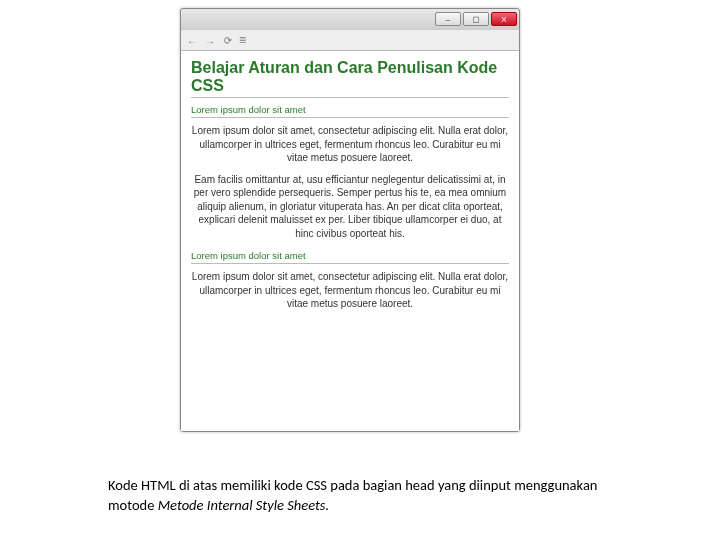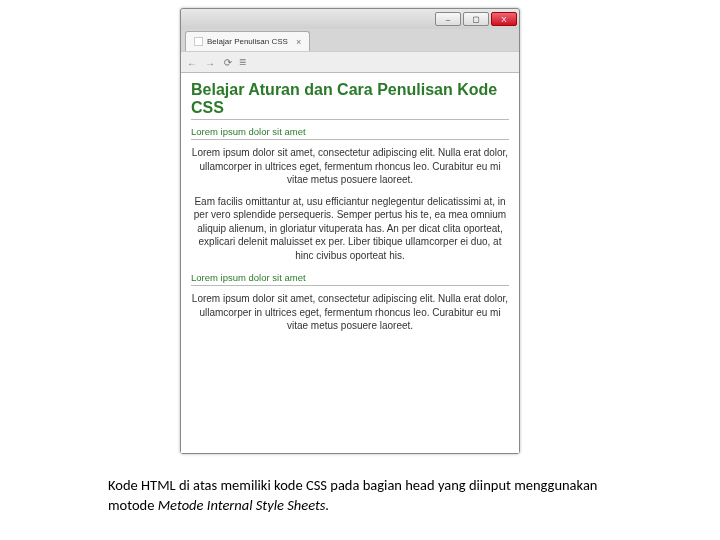--- a/index.html
+++ b/index.html
@@ -147,27 +147,20 @@
 <body>
 
 <div class="browser-window">
 
   <div class="titlebar">
     <div class="win-btn">–</div>
     <div class="win-btn">▢</div>
     <div class="win-btn close">X</div>
   </div>
 
-  <div class="tabbar">
-    <div class="tab">
-      <span class="tab-fav"></span>
-      <span>Belajar Penulisan CSS</span>
-      <span class="tab-close">×</span>
-    </div>
-  </div>
 
   <div class="addrbar">
     <div class="nav-btn">←</div>
     <div class="nav-btn">→</div>
     <div class="nav-btn">⟳</div>
     <div class="menu-icn">≡</div>
   </div>
 
   <div class="viewport">
     <div class="h1">Belajar Aturan dan Cara Penulisan Kode CSS</div>

